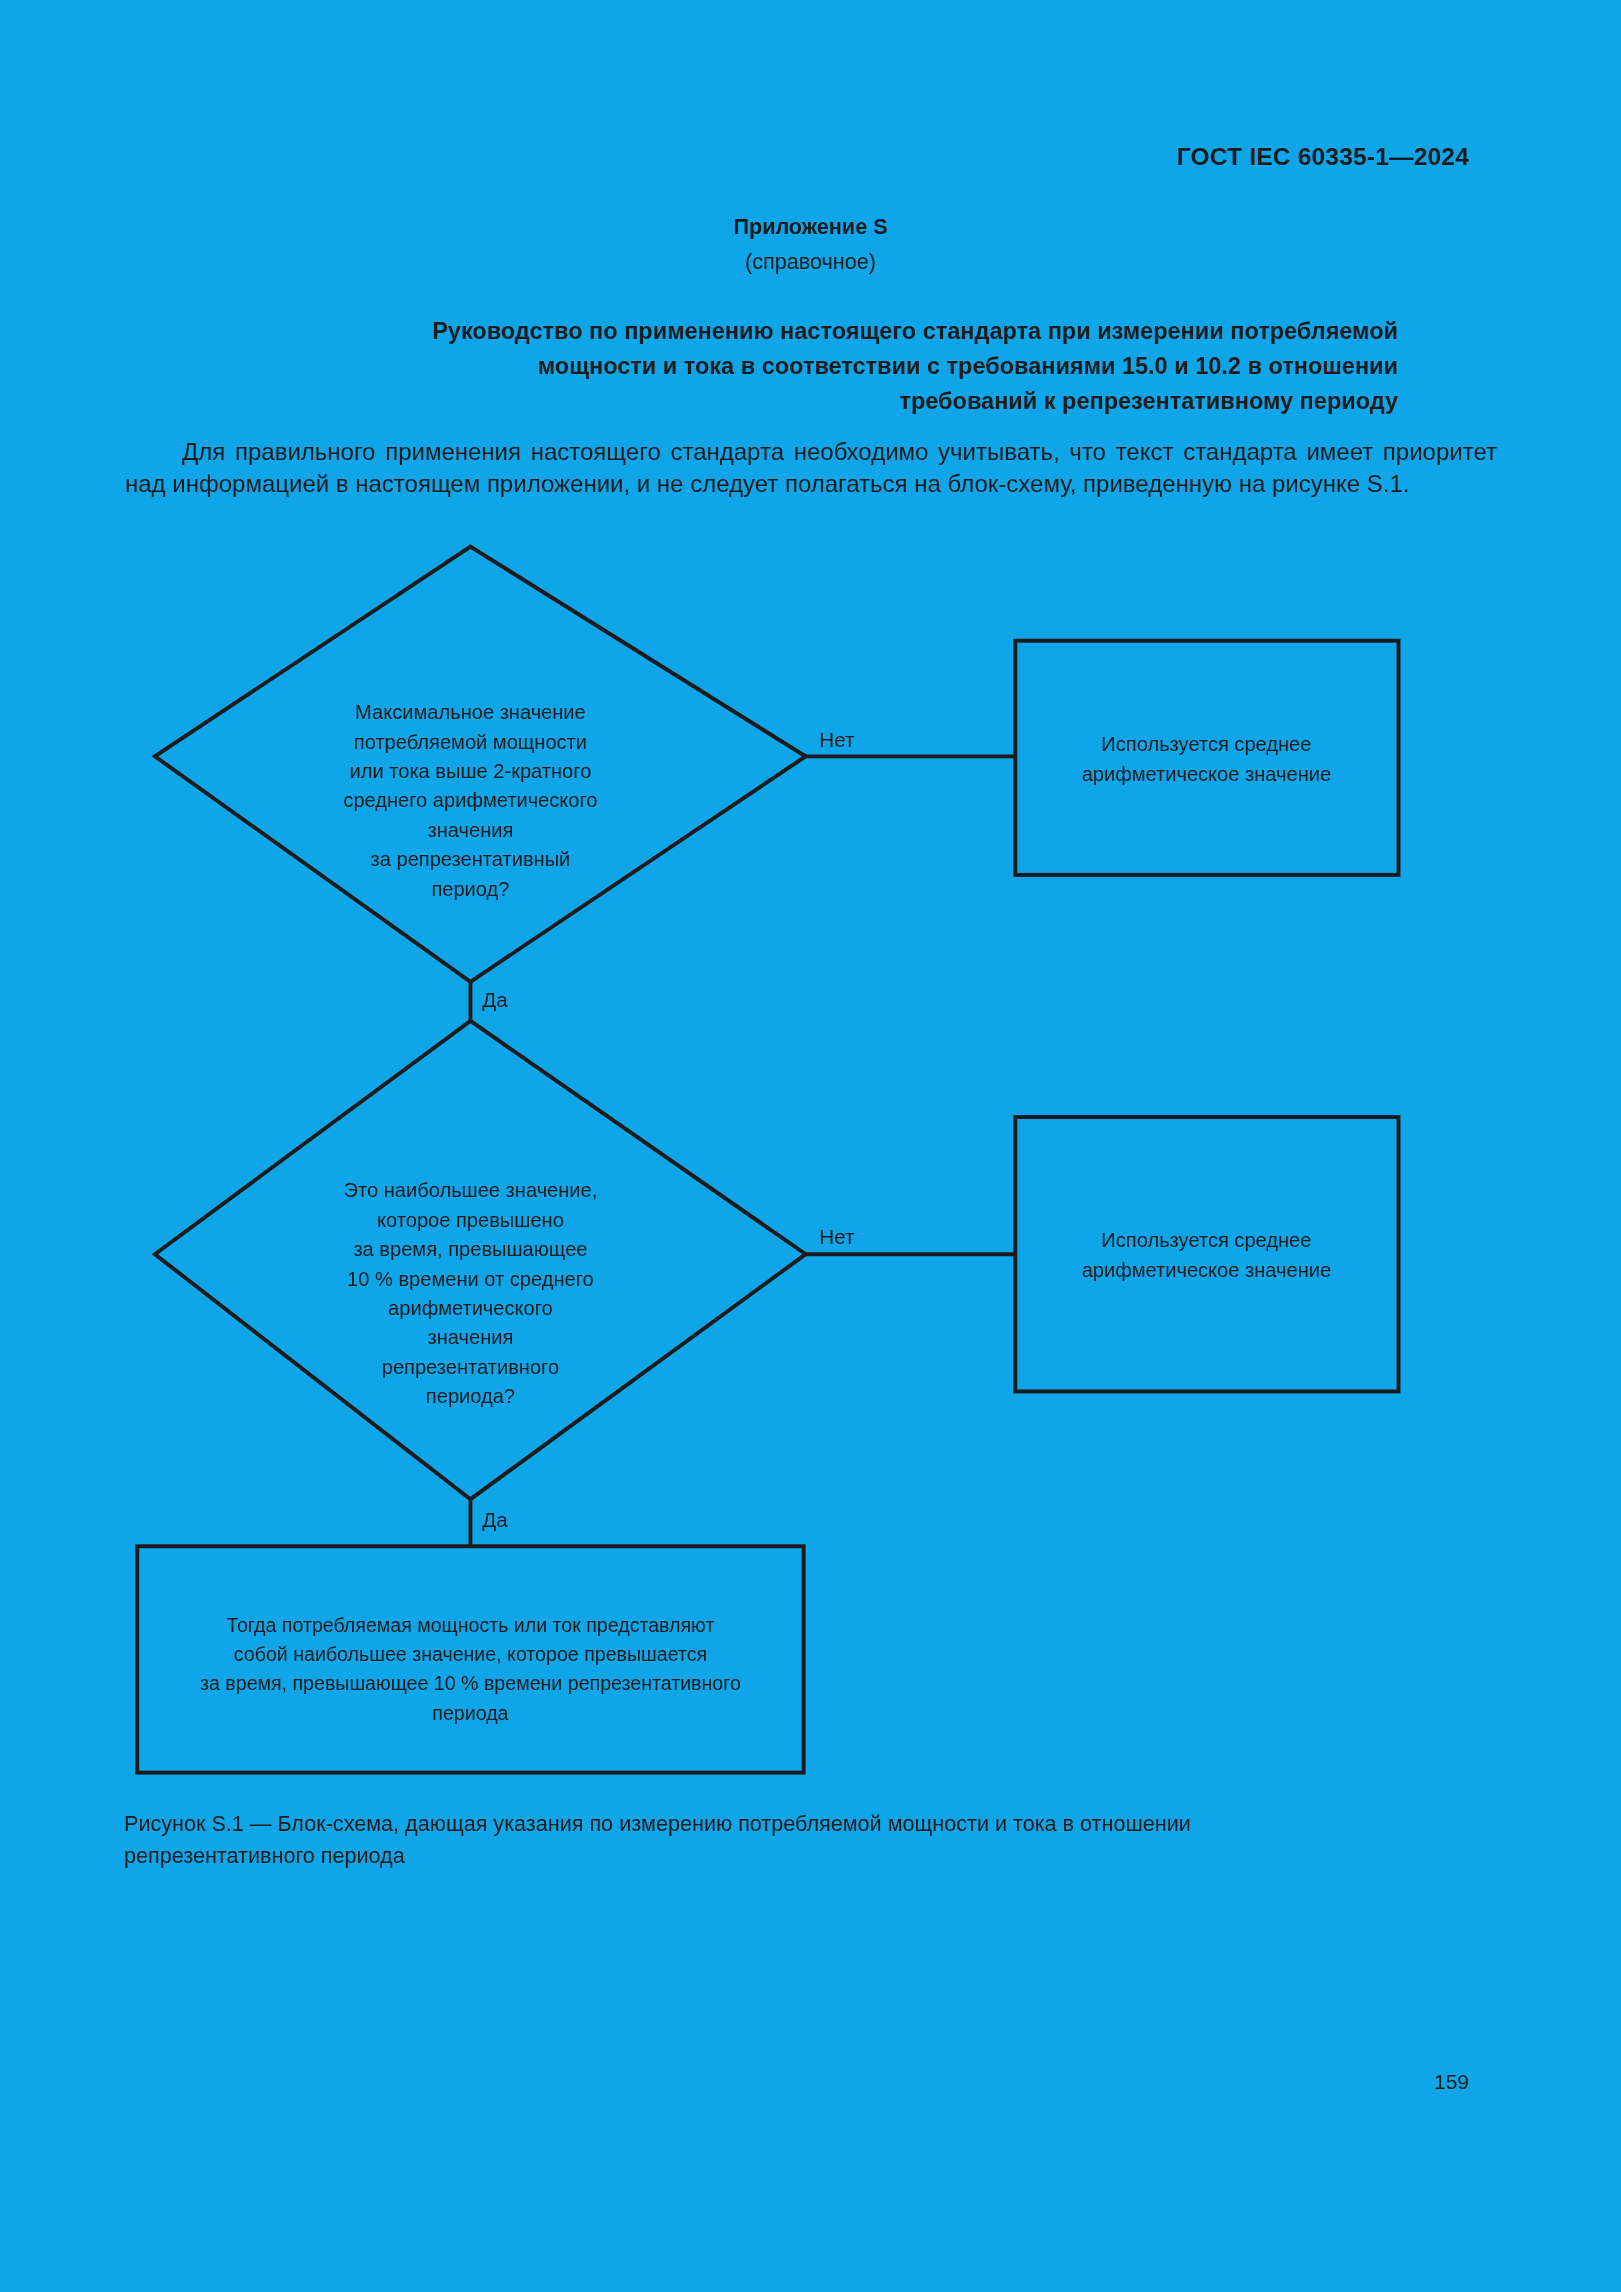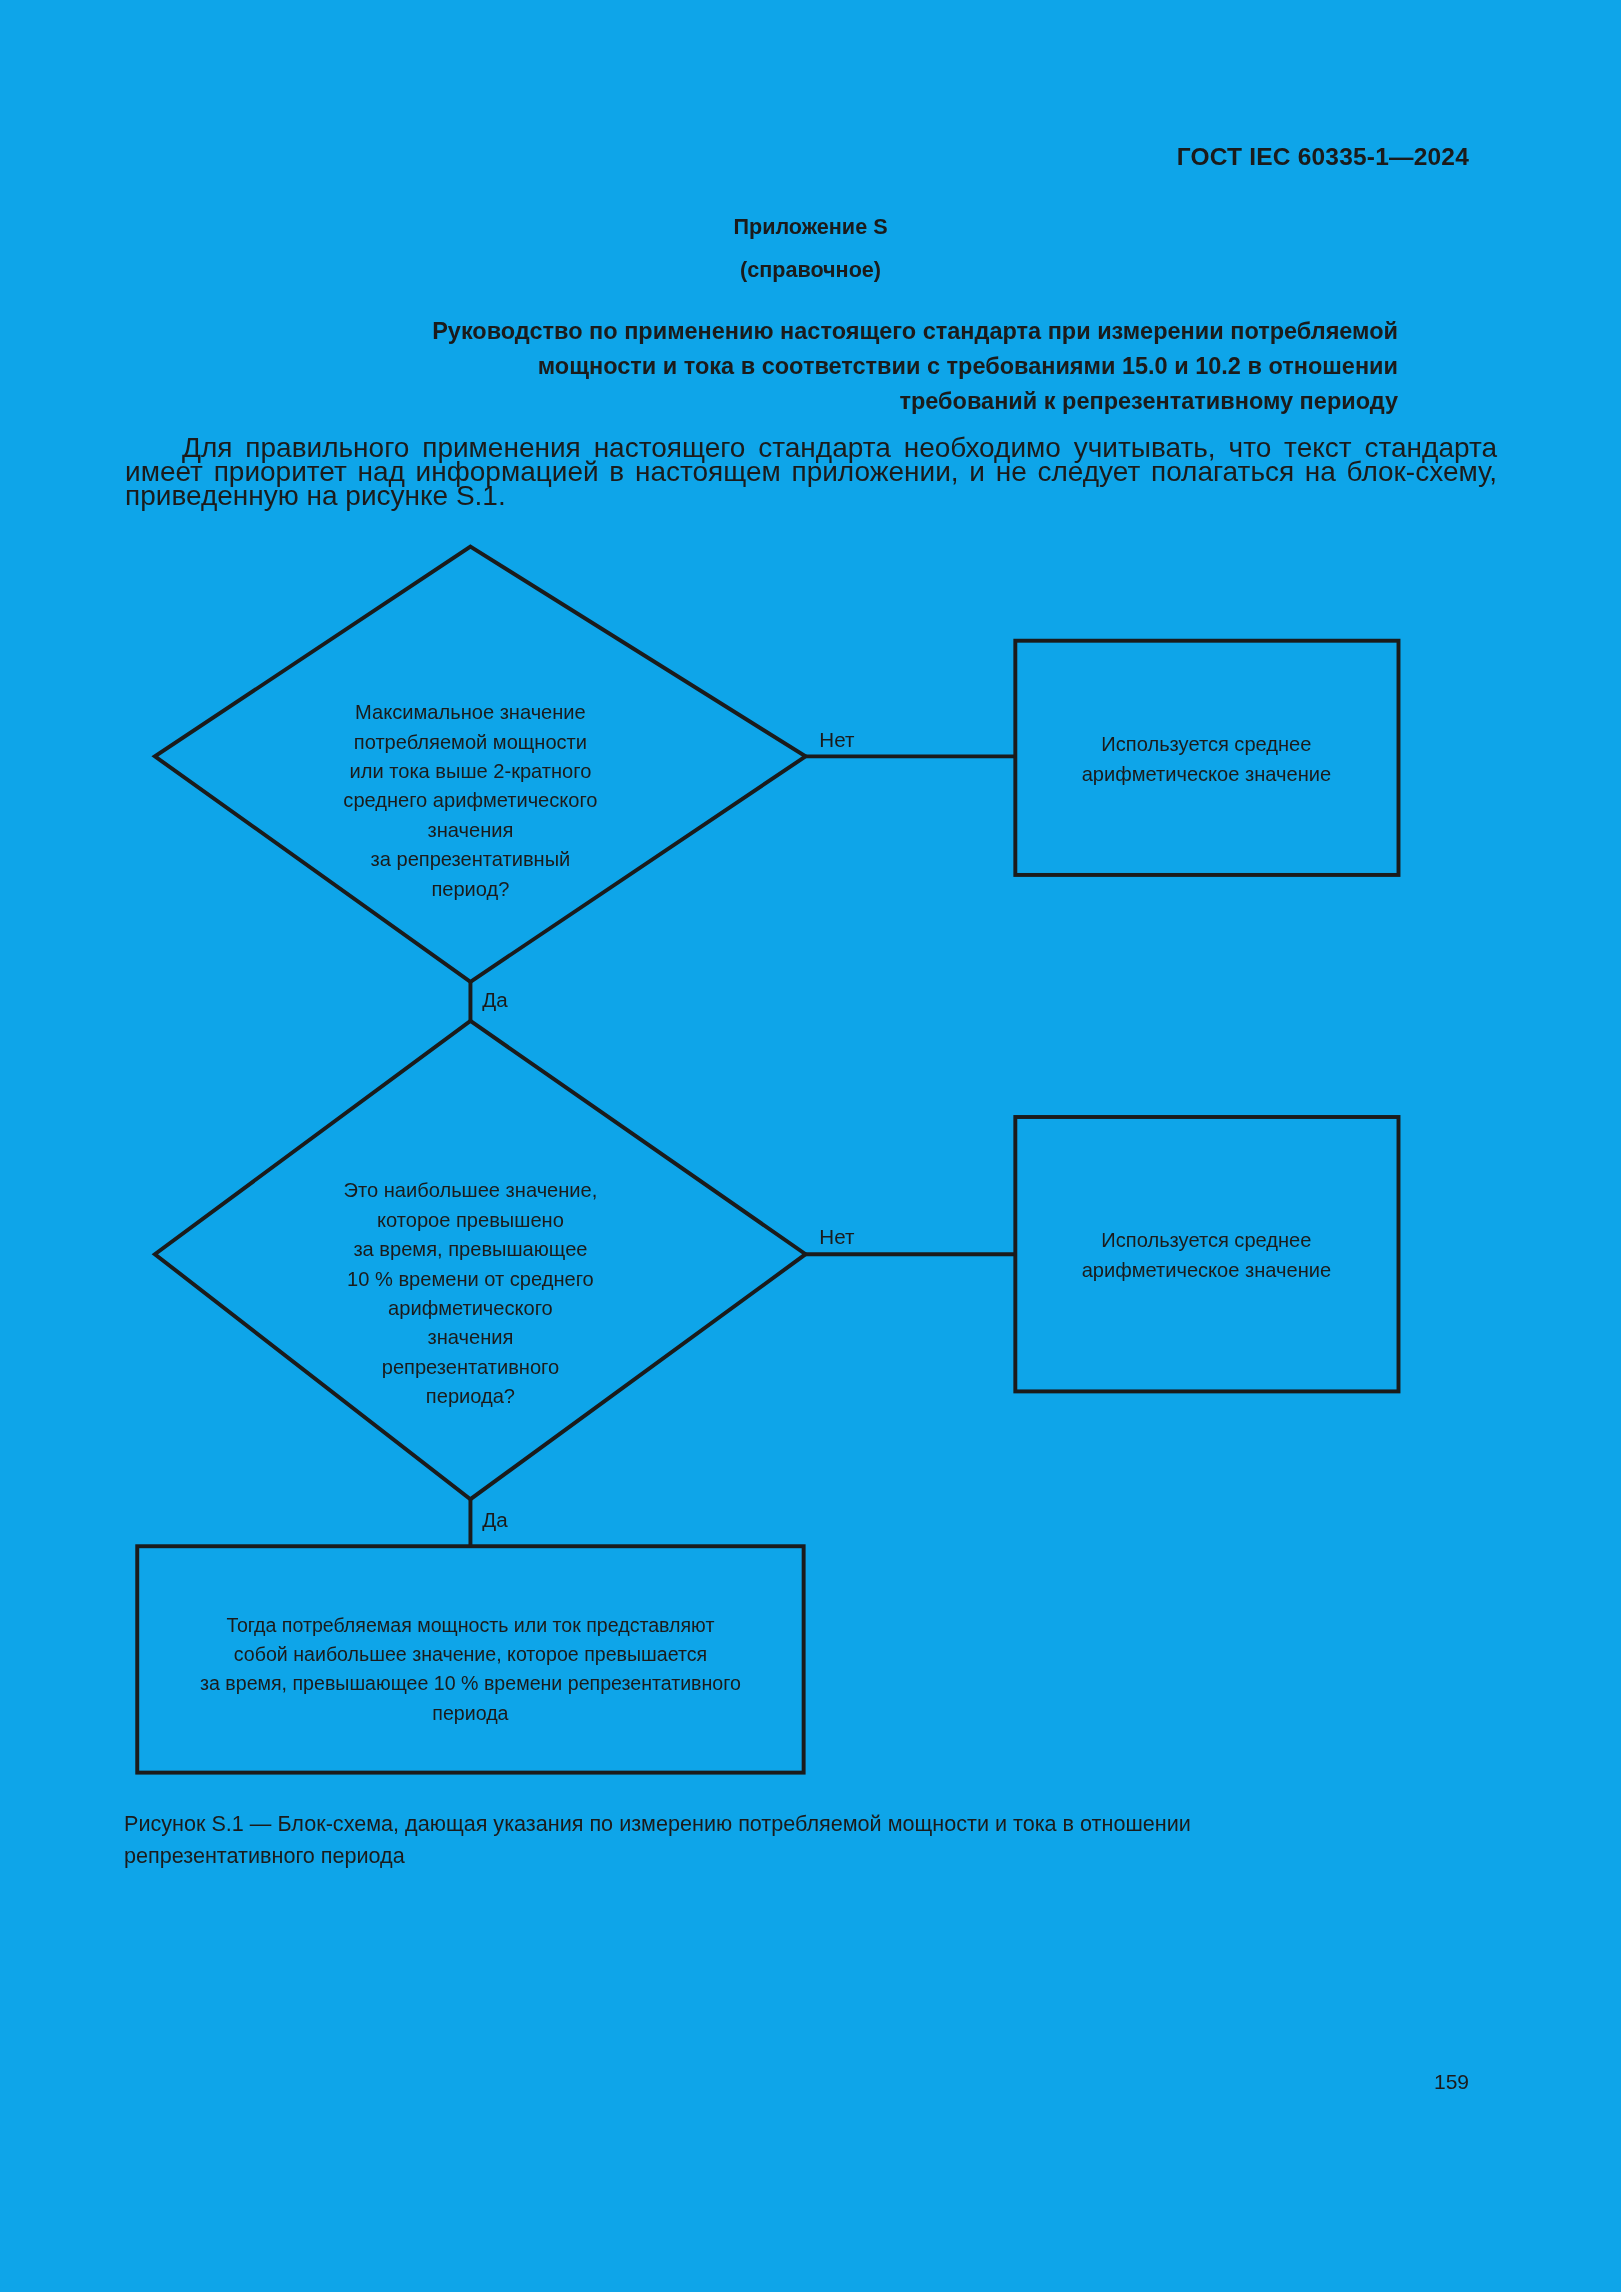--- a/index.html
+++ b/index.html
@@ -32,41 +32,41 @@
   .annex-head {
     position: absolute;
     top: 209px;
     left: 0;
     width: 1621px;
     text-align: center;
     font-size: 21.6px;
     font-weight: bold;
     line-height: 35px;
   }
-  .annex-head .sub { font-weight: bold; margin-top: 8px; }
+  .annex-head .sub { font-weight: normal; }
 
   .annex-title {
     position: absolute;
     top: 314px;
     left: 222px;
     width: 1176px;
     text-align: right;
     font-size: 23.5px;
     font-weight: bold;
     line-height: 35px;
   }
 
   
   .intro {
     position: absolute;
     top: 436px;
     left: 125px;
     width: 1372px;
-    font-size: 28px;
-    line-height: 24px;
+    font-size: 24px;
+    line-height: 32px;
     text-align: justify;
   }
   .intro .lead { padding-left: 57px; }
 
   
   .flow {
     position: absolute;
     top: 529px;
     left: 0;
     width: 1347px;

